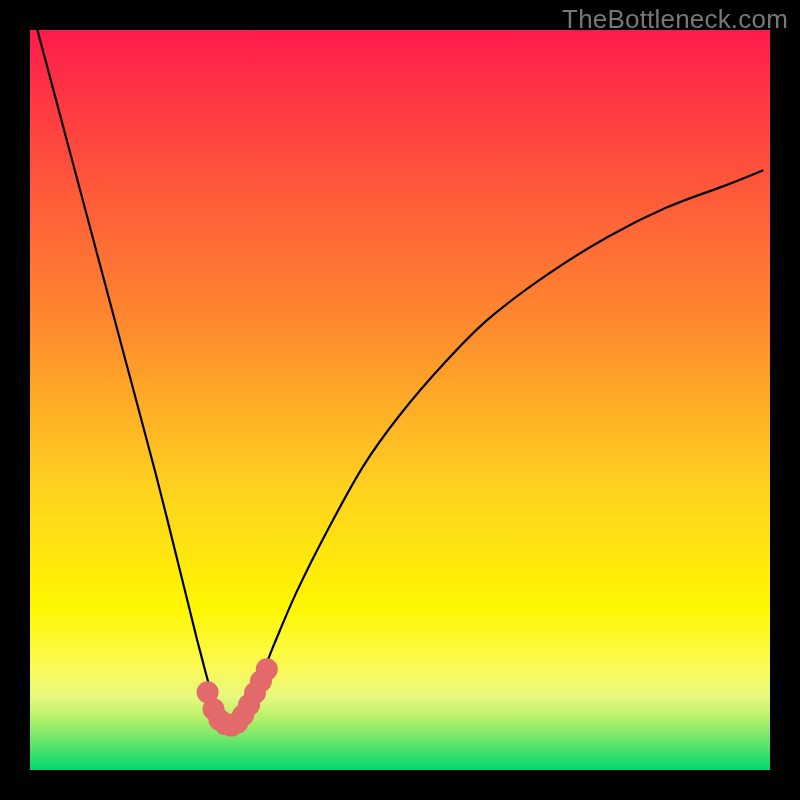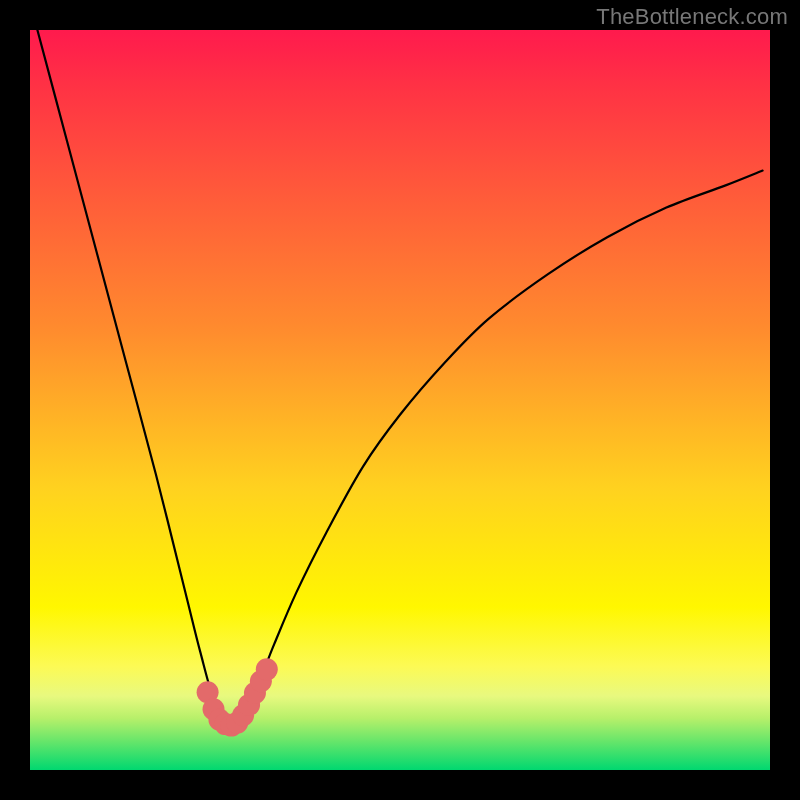--- a/index.html
+++ b/index.html
@@ -35,21 +35,21 @@
       #b7f06a 93%,
       #6ae66a 96%,
       #00d870 100%
     );
   }
   .watermark {
     position: absolute;
     top: 4px;
     right: 12px;
     color: #777;
-    font-size: 22px;
+    font-size: 26px;
     font-weight: 500;
     letter-spacing: 0.2px;
     font-family: Arial, Helvetica, sans-serif;
   }
   svg.plot {
     position: absolute;
     inset: 0;
   }
 </style>
 </head>

